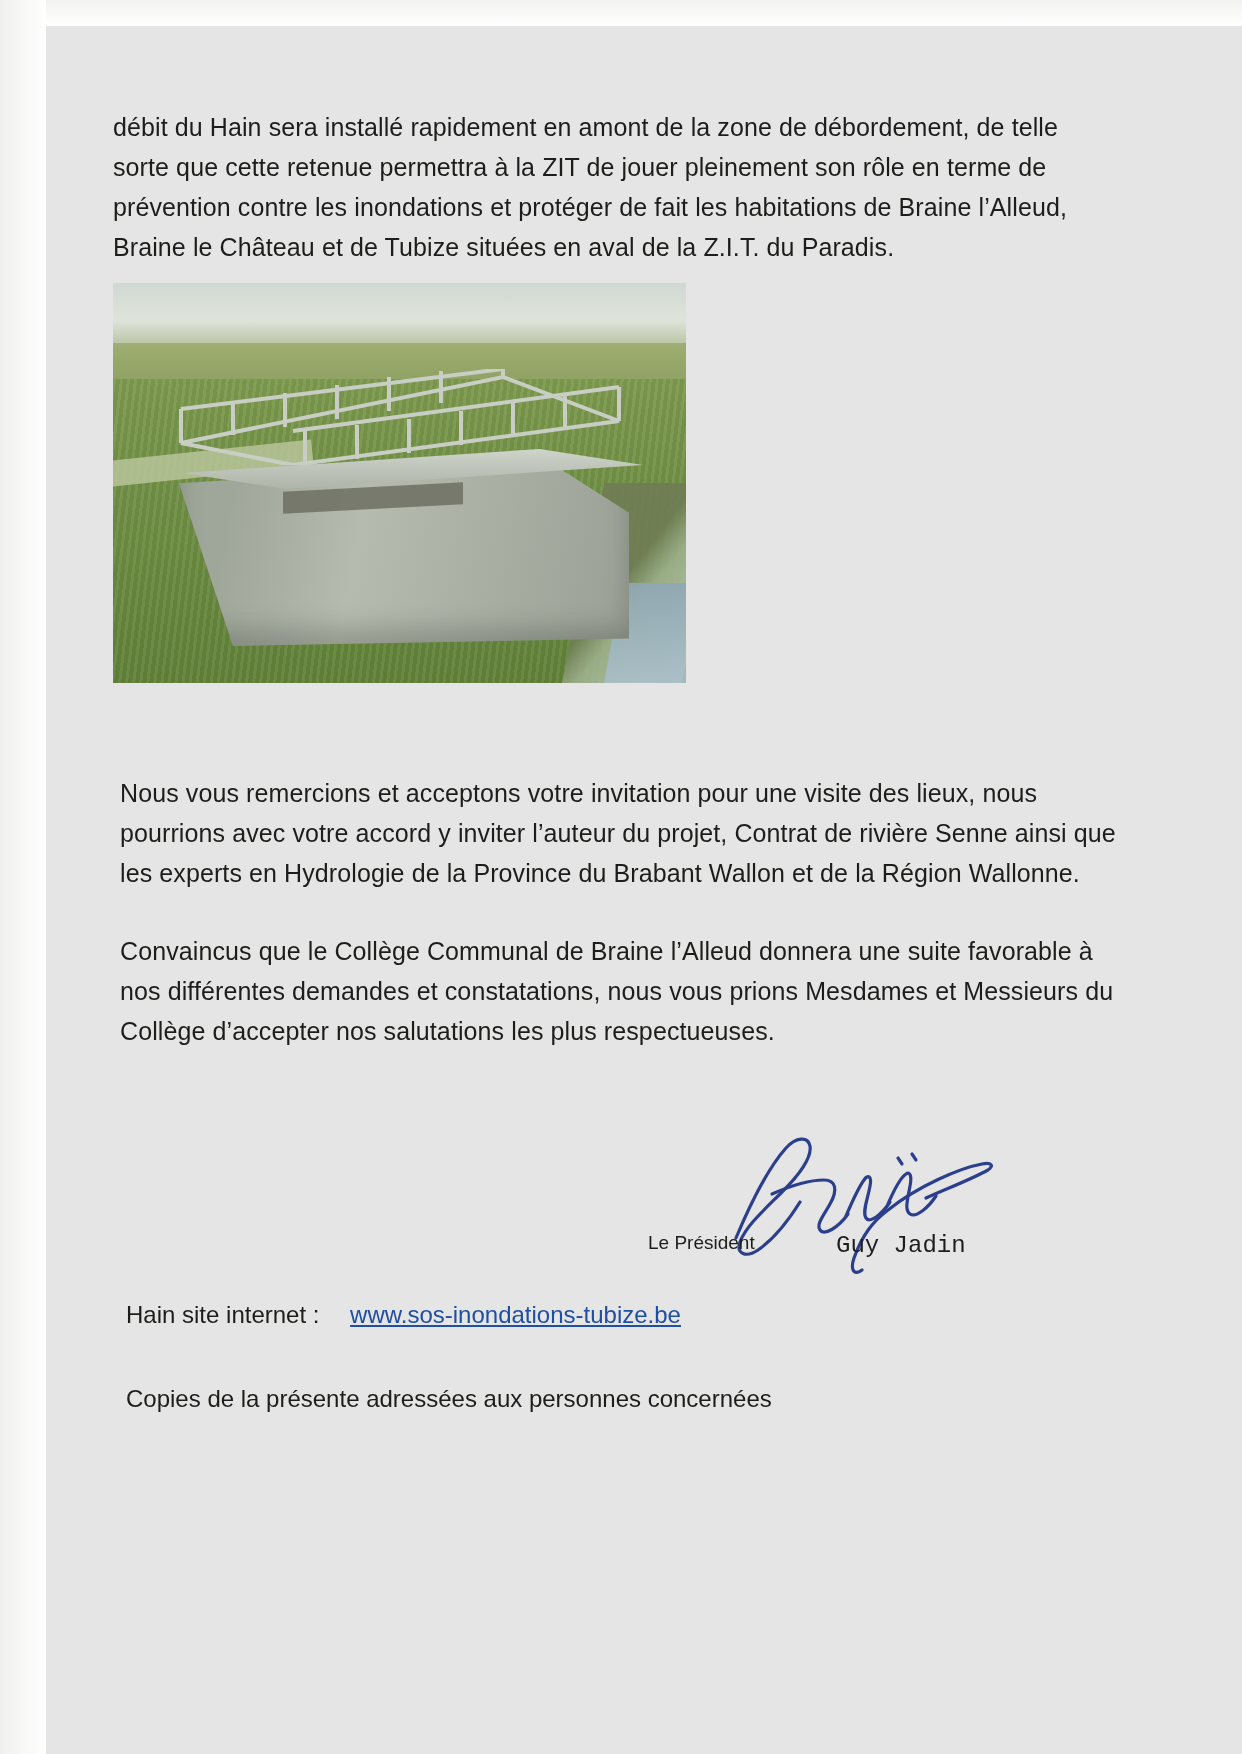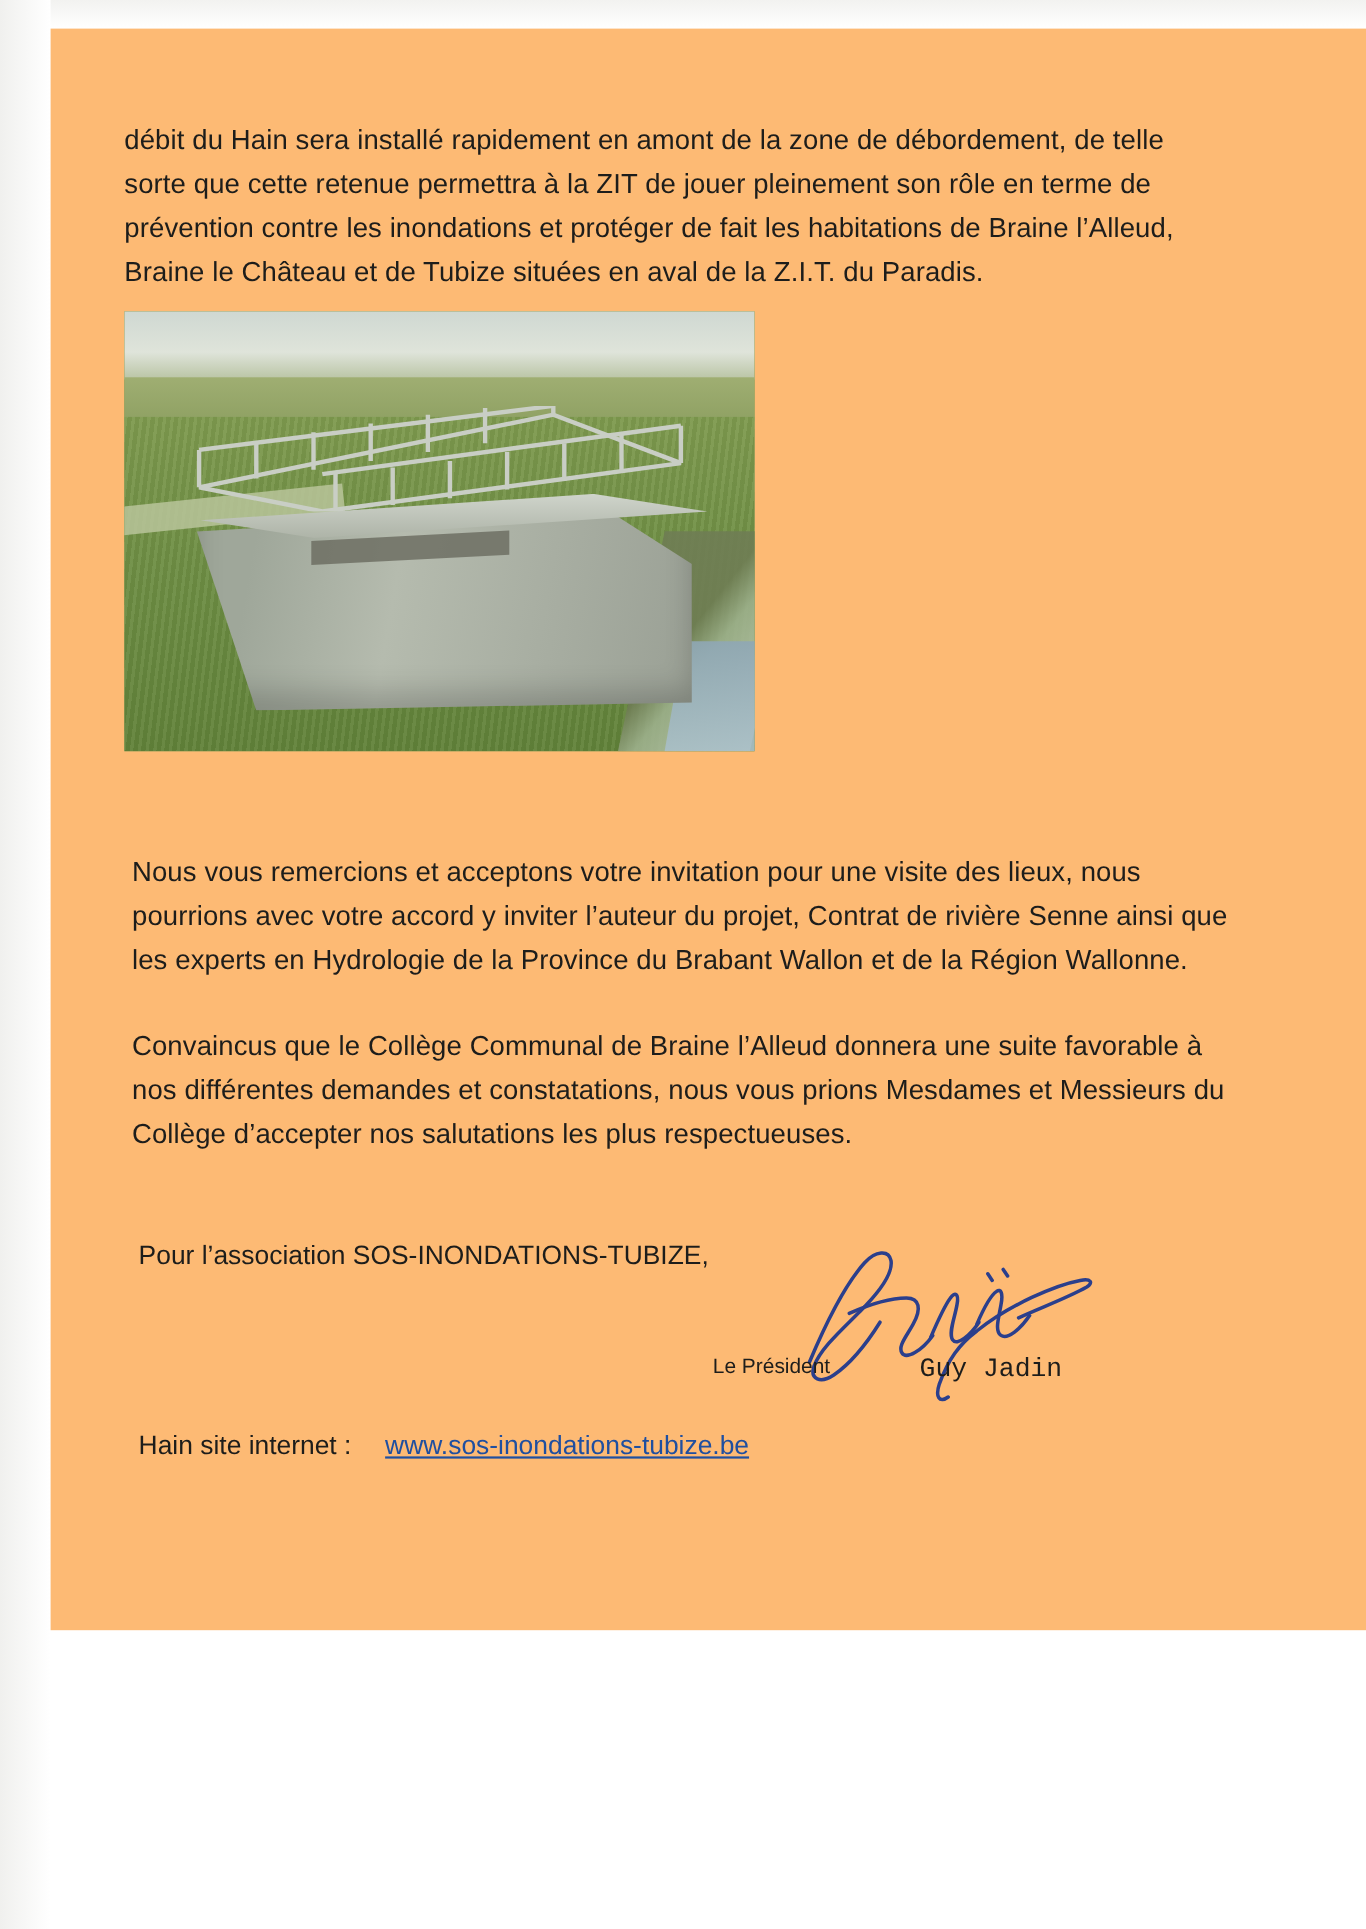--- a/index.html
+++ b/index.html
@@ -12,22 +12,22 @@
     background: #ffffff;
     font-family: "Liberation Sans", sans-serif;
     color: #1a1a1a;
     position: relative;
     overflow: hidden;
   }
   .page {
     position: absolute;
     left: 0; top: 0;
     width: 1242px;
-    height: 1482px;
-    background: #fdba74;
+    height: 1754px;
+    background: #e5e5e5;
   }
   .para {
     position: absolute;
     font-size: 25px;
     line-height: 40px;
     color: #1d1d1b;
     letter-spacing: 0.1px;
   }
   #para-intro {
     left: 113px;
@@ -251,21 +251,20 @@
         <path d="M132 95 L132 60"></path>
       </g>
     </svg>
   </div>
 
 
   <p class="para" id="para-thanks">Nous vous remercions et acceptons votre invitation pour une visite des lieux, nous pourrions avec votre accord y inviter l’auteur du projet, Contrat de rivière Senne ainsi que les experts en Hydrologie de la Province du Brabant Wallon et de la Région Wallonne.</p>
 
   <p class="para" id="para-closing">Convaincus que le Collège Communal de Braine l’Alleud donnera une suite favorable à nos différentes demandes et constatations, nous vous prions Mesdames et Messieurs du Collège d’accepter nos salutations les plus respectueuses.</p>
 
-  <div id="signoff-line">Pour l’association SOS-INONDATIONS-TUBIZE,</div>
 
   <svg class="signature" viewBox="0 0 290 180">
     <g fill="none" stroke="#2b3f8c" stroke-width="3.2" stroke-linecap="round" stroke-linejoin="round">
       <path d="M24 120 C40 82, 56 50, 74 30 C84 19, 96 18, 98 28 C100 40, 88 56, 70 74 C52 92, 34 108, 28 124 C24 136, 34 140, 46 132 C62 121, 78 100, 88 84"></path>
       <path d="M60 76 C78 68, 96 62, 112 62 C124 62, 126 72, 118 86 C112 97, 104 106, 108 112 C112 118, 126 110, 136 96"></path>
       <path d="M134 98 C140 84, 146 70, 152 62 C156 56, 160 58, 158 68 C156 80, 150 94, 154 100 C158 106, 170 96, 178 84"></path>
       <path d="M176 86 C182 72, 188 60, 194 56 C198 53, 200 58, 198 68 C196 80, 192 92, 198 96 C204 100, 216 90, 224 78"></path>
       <path d="M186 40 l4 6 M200 36 l4 6"></path>
       <path d="M214 80 C236 70, 258 62, 276 52 C282 48, 280 44, 270 46 C248 50, 206 68, 176 92 C160 104, 150 118, 142 140 C138 152, 142 158, 150 152"></path>
     </g>
@@ -273,14 +272,15 @@
 
   <div class="sig-role">Le Président</div>
   <div class="sig-name">Guy Jadin</div>
 
   <div id="contact-block">
     <div>
       <span>Hain site internet : </span><a href="#">www.sos-inondations-tubize.be</a>
     </div>
   </div>
 
+  <div id="copies-line">Copies de la présente adressées aux personnes concernées</div>
 
 </div>
 
 </body></html>

